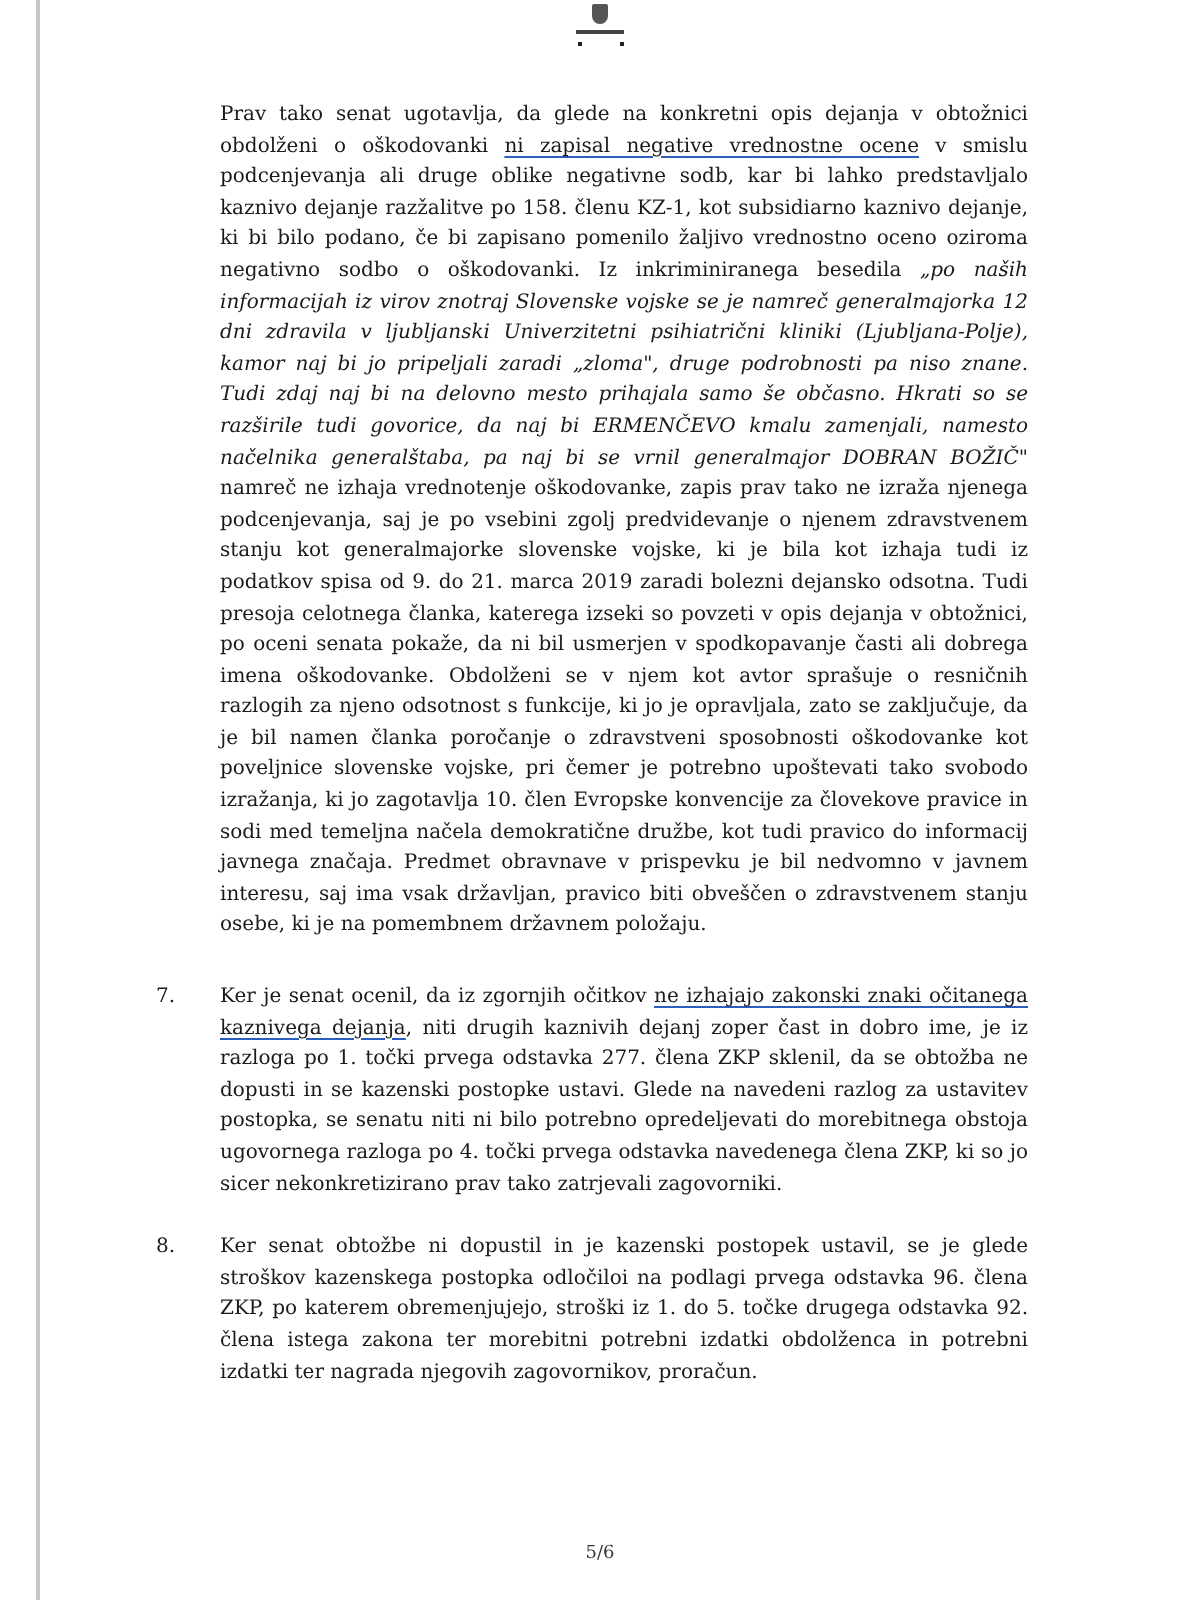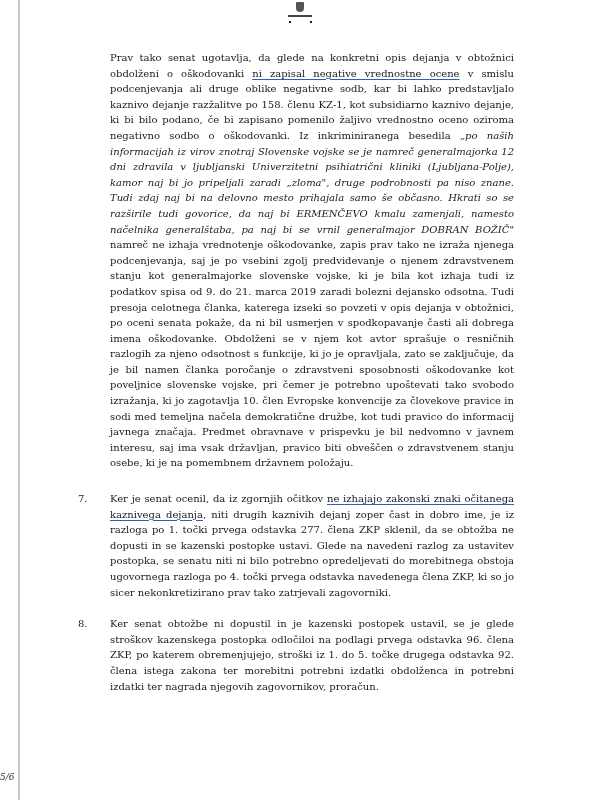--- a/index.html
+++ b/index.html
@@ -13,21 +13,21 @@
   .crest .bar { position: absolute; left: -5px; top: 13px; width: 24px; height: 2px; background: #444; }
   .crest .dot-l { position: absolute; left: -4px; top: 19px; width: 2px; height: 2px; background: #222; }
   .crest .dot-r { position: absolute; left: 17px; top: 19px; width: 2px; height: 2px; background: #222; }
 
   .page { position: absolute; left: 110px; top: 50px; width: 404px; font-size: 10px; line-height: 15.6px; }
   .para { text-align: justify; margin: 0; }
   .para .it { font-style: italic; }
   .u { text-decoration: underline; text-decoration-color: #2a5fc0; text-underline-offset: 2px; }
   .item { position: relative; margin-top: 14px; }
   .item .num { position: absolute; left: -32px; top: 0; }
-  .footer { position: absolute; left: 0; width: 600px; top: 772px; font-size: 9px; font-style: italic; color: #333; }
+  .footer { position: absolute; left: 0; width: 600px; top: 772px; text-align: center; font-size: 9px; color: #333; }
 </style>
 </head>
 <body>
 
 <div class="left-rule"></div>
 
 <div class="crest">
   <div class="shield"></div>
   <div class="bar"></div>
   <div class="dot-l"></div>

